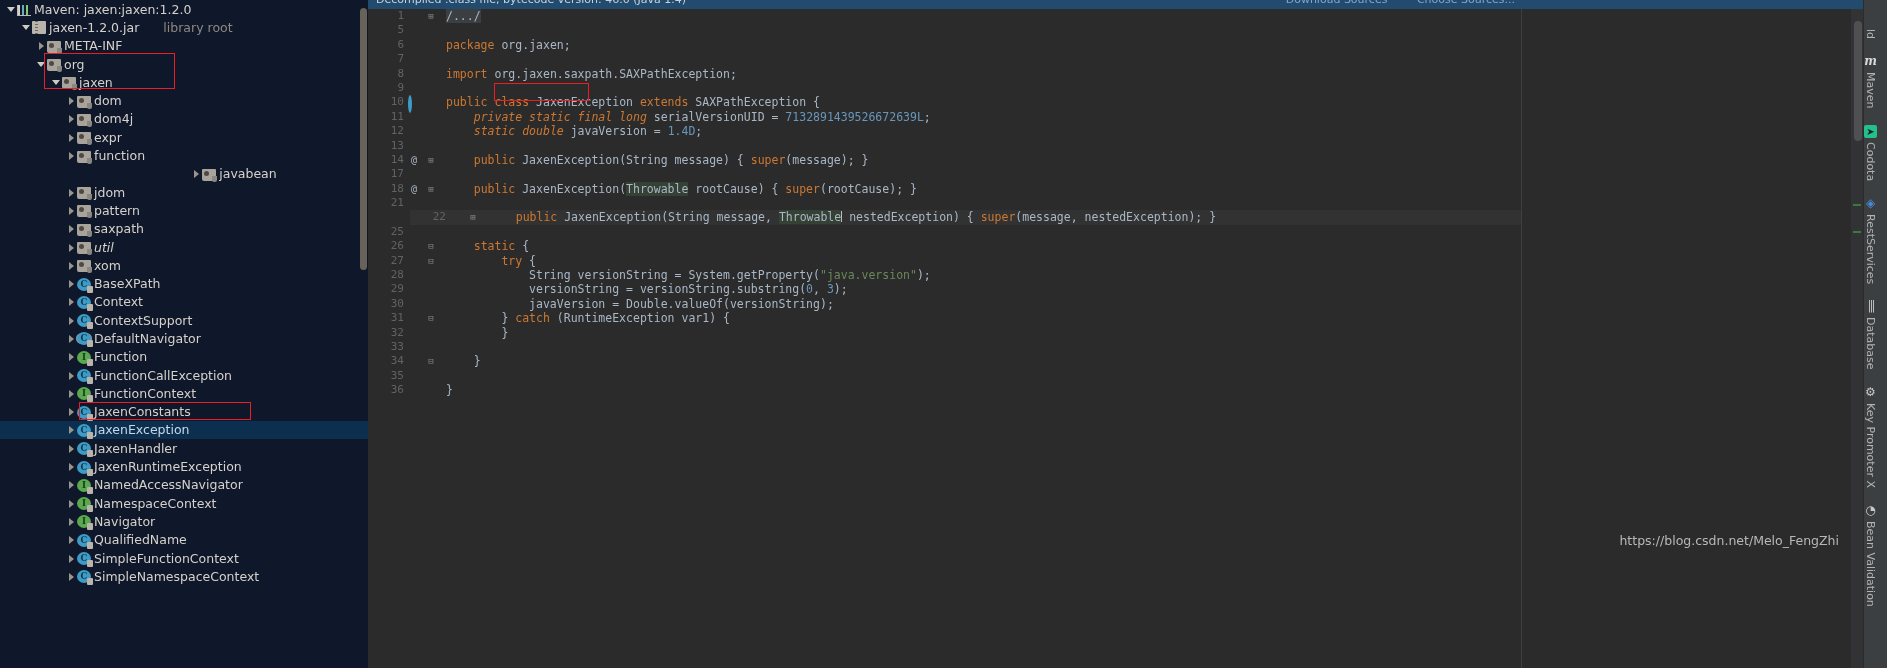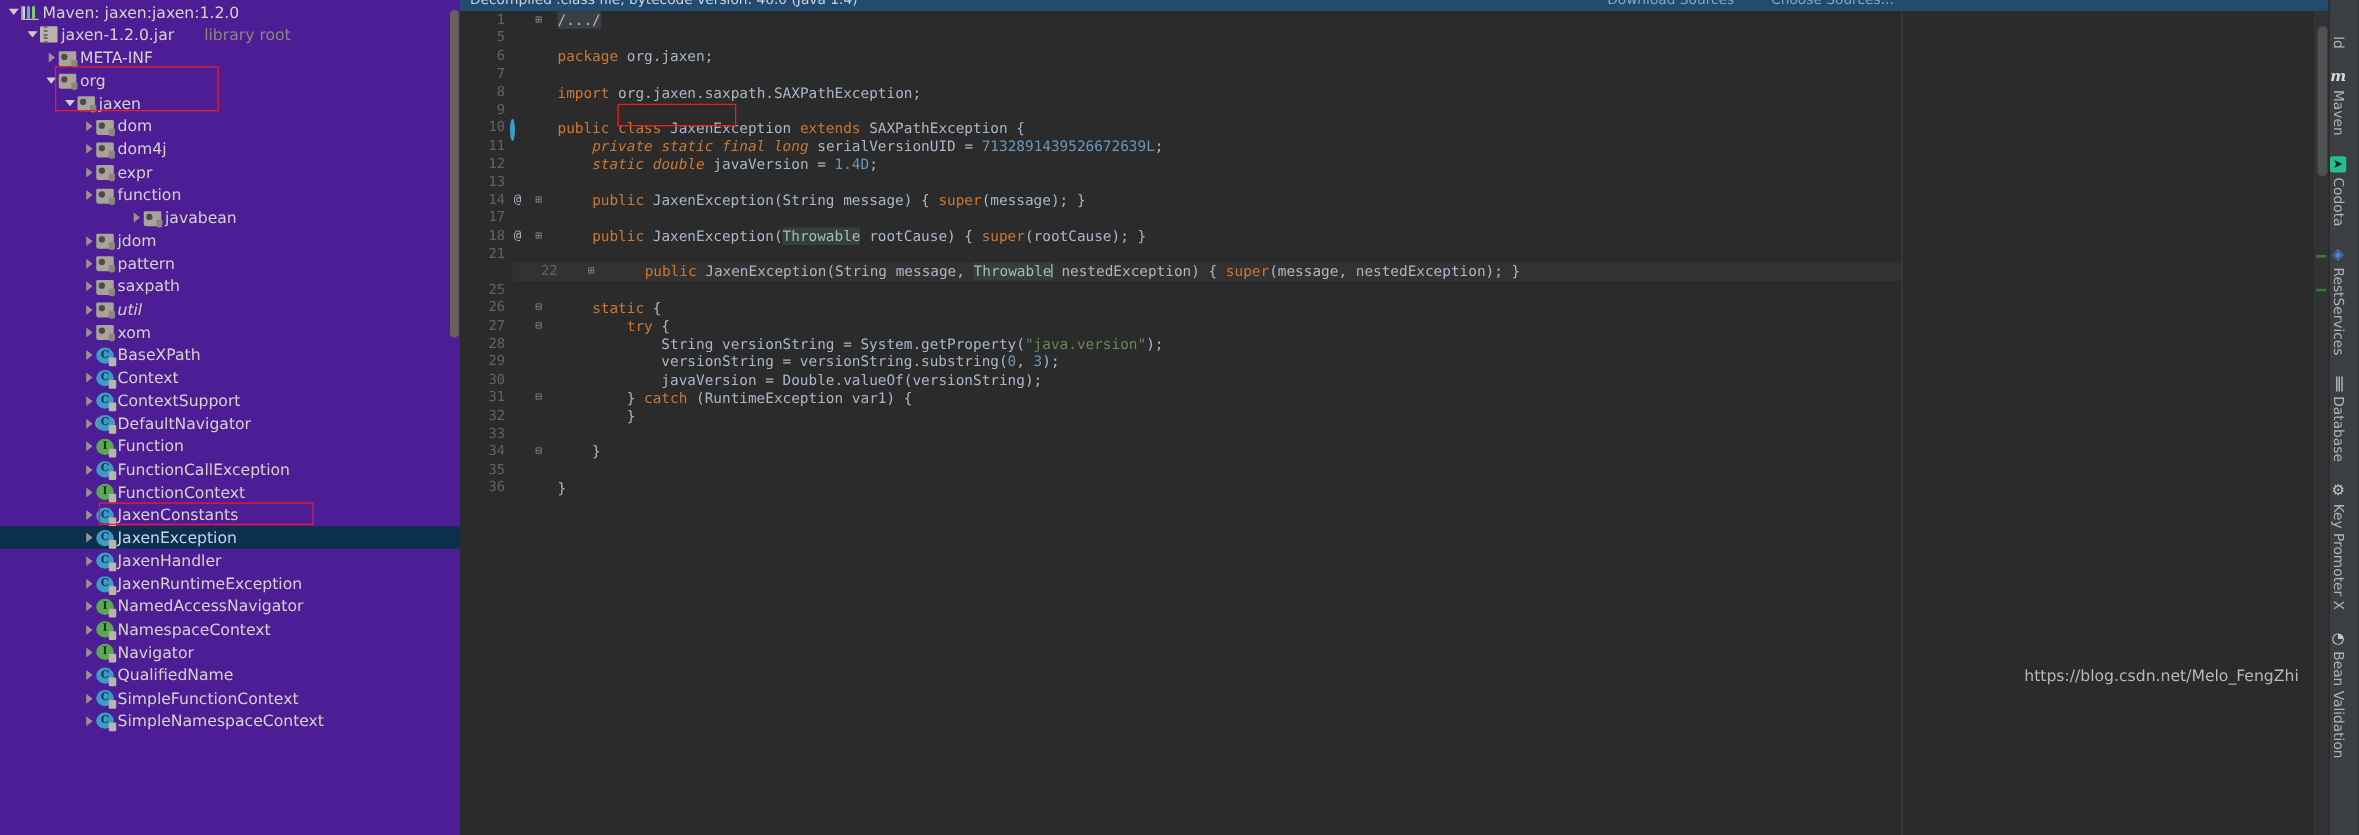--- a/index.html
+++ b/index.html
@@ -7,21 +7,21 @@
     width: 1887px; height: 668px;
     overflow: hidden;
     background: #2b2b2b;
     font-family: "DejaVu Sans", sans-serif;
   }
   #app { position: relative; width: 1887px; height: 668px; display: flex; }
 
   
   #project-tree {
     width: 368px; height: 668px;
-    background: #4c1d95;
+    background: #0f172a;
     position: relative;
     overflow: hidden;
     flex: 0 0 368px;
   }
   .tree-row {
     height: 18.3px;
     display: flex;
     align-items: center;
     white-space: nowrap;
     font-size: 12.5px;
@@ -360,21 +360,21 @@
         <div class="tree-row" style="padding-left: 66px;">
           <span class="twisty closed"></span>
           <span class="ticon icon-package"></span>
           <span class="tree-label">expr</span>
         </div>
         <div class="tree-row" style="padding-left: 66px;">
           <span class="twisty closed"></span>
           <span class="ticon icon-package"></span>
           <span class="tree-label">function</span>
         </div>
-        <div class="tree-row" style="padding-left: 104px;">
+        <div class="tree-row" style="padding-left: 104px; justify-content: center;">
           <span class="twisty closed"></span>
           <span class="ticon icon-package"></span>
           <span class="tree-label">javabean</span>
         </div>
         <div class="tree-row" style="padding-left: 66px;">
           <span class="twisty closed"></span>
           <span class="ticon icon-package"></span>
           <span class="tree-label">jdom</span>
         </div>
         <div class="tree-row" style="padding-left: 66px;">

